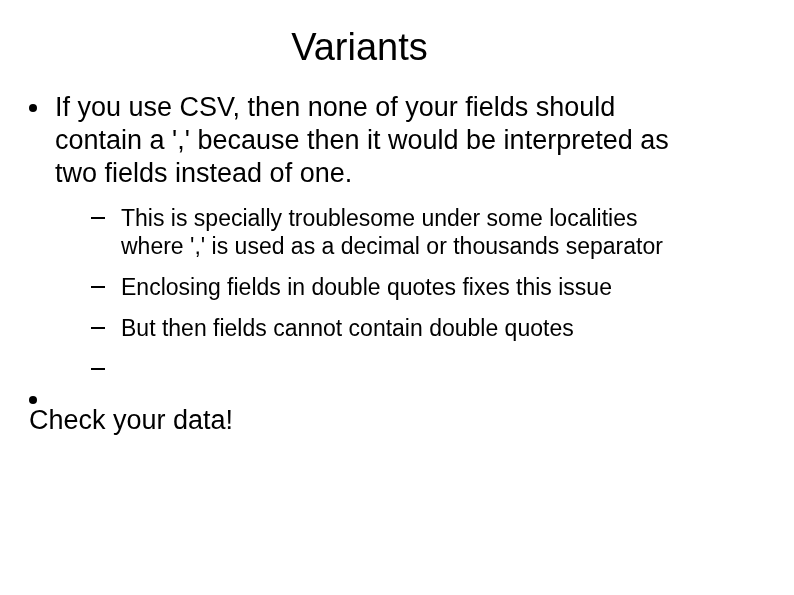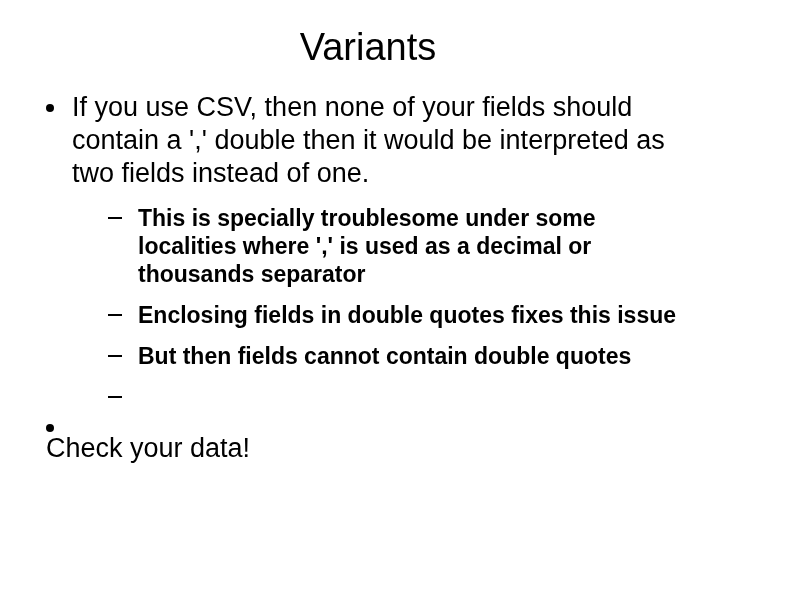--- a/index.html
+++ b/index.html
@@ -1,35 +1,35 @@
 <!DOCTYPE html>
 <html><head>
 <meta charset="utf-8">
 <style>
   * { margin: 0; padding: 0; box-sizing: border-box; }
   html, body { width: 794px; height: 595px; background: #fff; font-family: Arial, Helvetica, sans-serif; color: #000; overflow: hidden; }
-  .slide { width: 730px; height: 595px; position: relative; padding: 26px 40px 0 46px; }
+  .slide { width: 730px; height: 595px; position: relative; padding: 26px 40px 0 29px; }
   .title { font-size: 38px; text-align: center; margin-bottom: 22px; font-weight: normal; }
   .bullet-l1 { display: flex; align-items: flex-start; margin-left: 0; margin-bottom: 14px; }
   .bullet-l1 .marker { width: 8px; height: 8px; background: #000; border-radius: 50%; flex: 0 0 8px; margin-top: 13px; margin-right: 18px; }
   .bullet-l1 .text { font-size: 27px; line-height: 1.22; }
   .bullet-l2 { display: flex; align-items: flex-start; margin-left: 62px; margin-bottom: 13px; }
   .bullet-l2 .marker { flex: 0 0 14px; height: 2px; background: #000; margin-top: 13px; margin-right: 16px; }
-  .bullet-l2 .text { font-size: 23px; line-height: 1.22; font-weight: bold; }
+  .bullet-l2 .text { font-size: 23px; line-height: 1.22; }
   .partial { margin-bottom: 0; flex-direction: column; }
 </style>
 </head>
 <body>
 
 <div class="slide">
   <h1 class="title">Variants</h1>
 
   <div class="bullet-l1">
     <span class="marker"></span>
-    <span class="text">If you use CSV, then none of your fields should contain a ',' double then it would be interpreted as two fields instead of one.</span>
+    <span class="text">If you use CSV, then none of your fields should contain a ',' because then it would be interpreted as two fields instead of one.</span>
   </div>
 
   <div class="bullet-l2">
     <span class="marker"></span>
     <span class="text">This is specially troublesome under some localities where ',' is used as a decimal or thousands separator</span>
   </div>
   <div class="bullet-l2">
     <span class="marker"></span>
     <span class="text">Enclosing fields in double quotes fixes this issue</span>
   </div>

